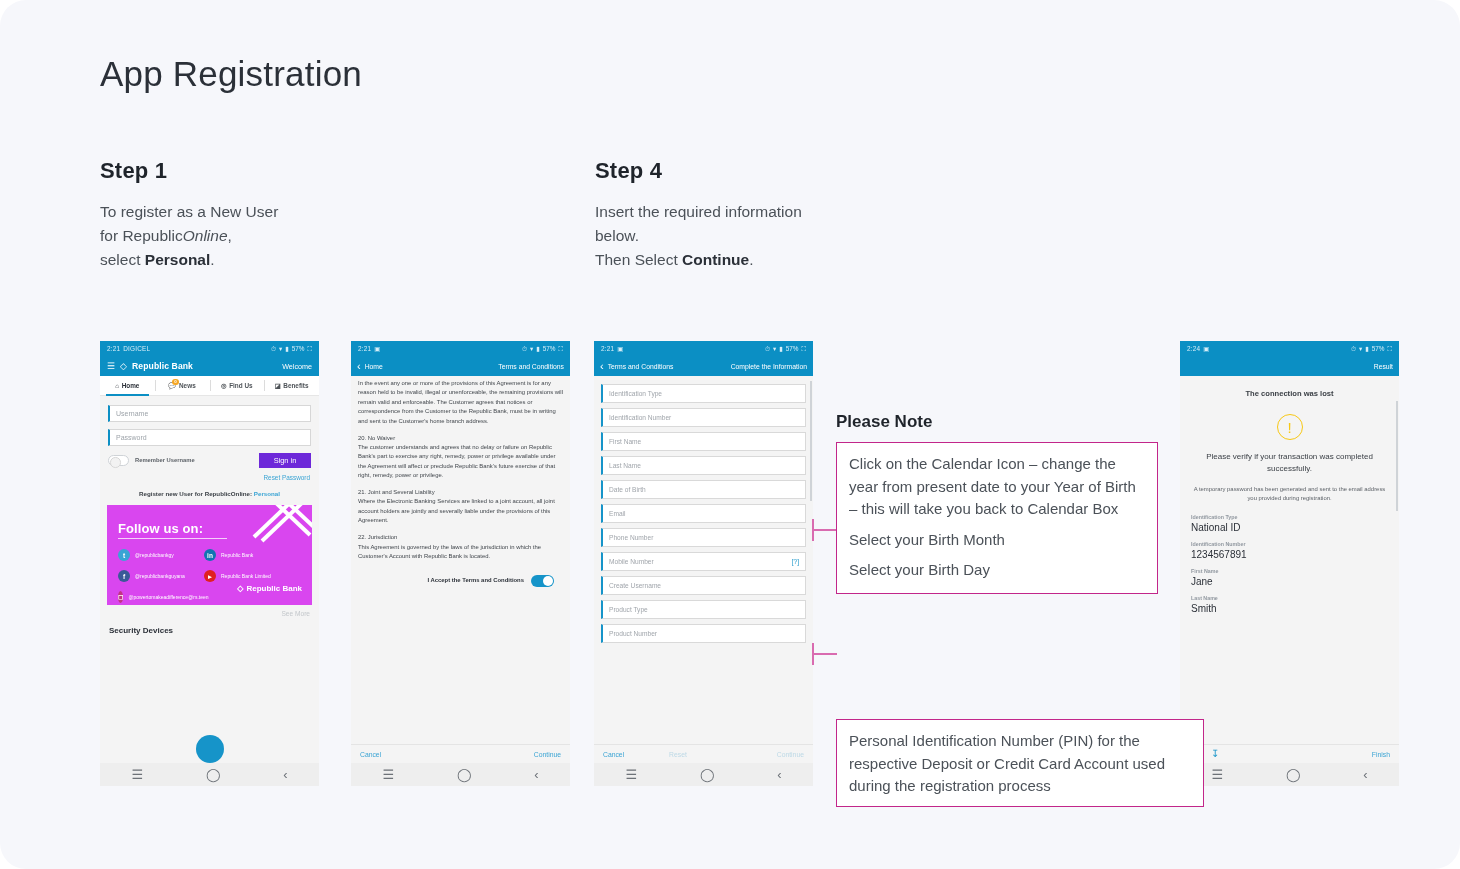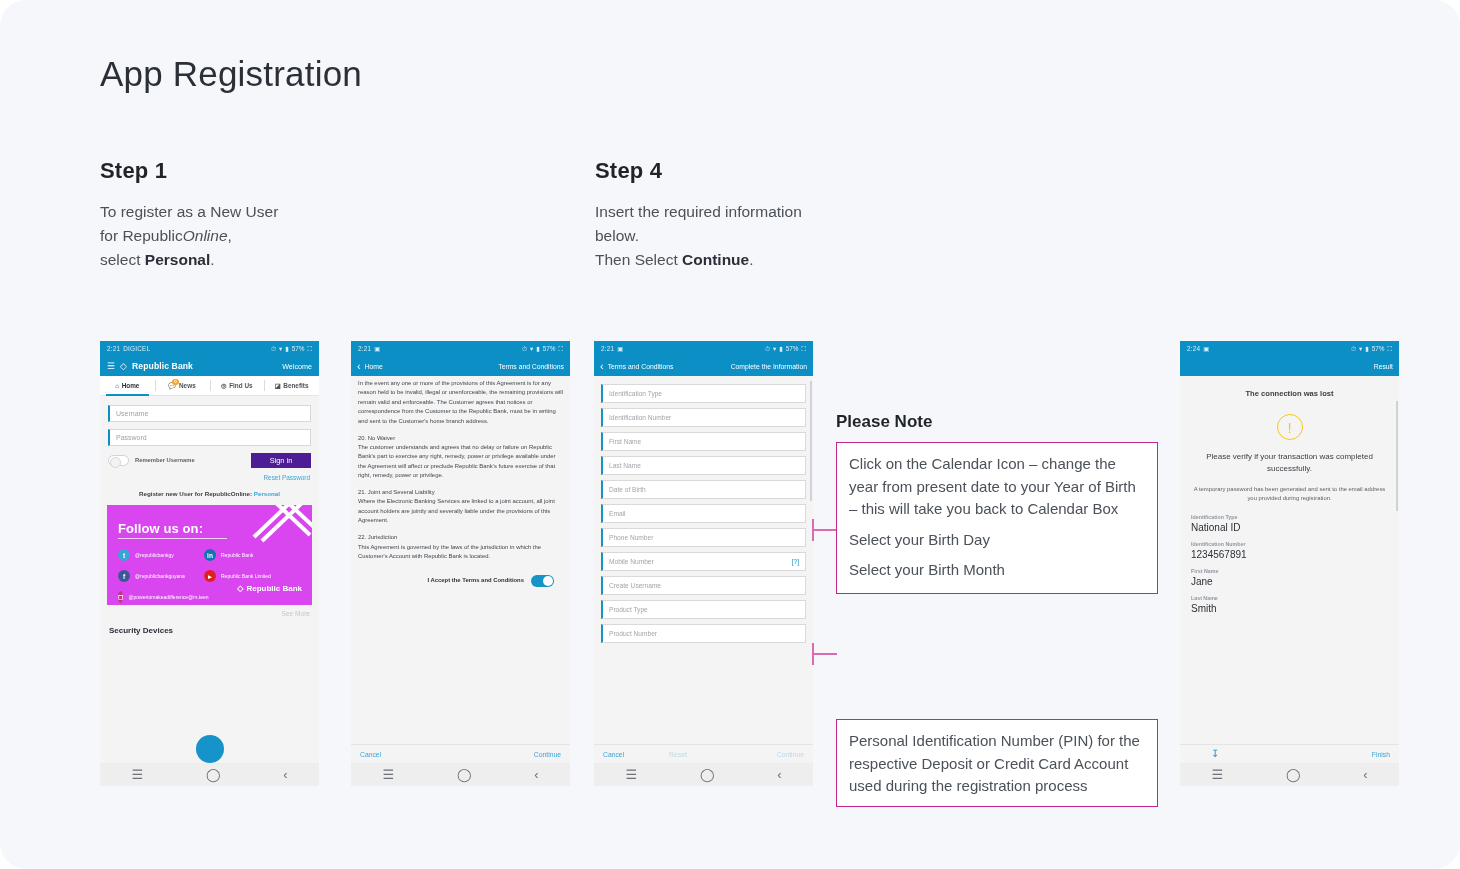--- a/index.html
+++ b/index.html
@@ -104,21 +104,21 @@
   .toggle-off::after {
     content: ""; position: absolute; left: 1px; top: 1px;
     width: 8.5px; height: 8.5px; border-radius: 50%; background: #f2f2f2;
     border: 1px solid #d7d7d7;
   }
   .remember-lbl {
     font-size: 5.8px; color: #5d6268; margin-left: 6px; line-height: 7px;
     font-weight: 600;
   }
   .signin-btn {
-    margin-left: auto; width: 60px; height: 15px; background: #4c1d95;
+    margin-left: auto; width: 52px; height: 15px; background: #6d28d9;
     color: #ffffff; font-size: 7.4px; display: flex;
     align-items: center; justify-content: center;
   }
   .reset-pass {
     text-align: right; font-size: 6.4px; color: #3aa4d4;
     margin-top: 6px; padding-right: 1px;
   }
   .register-line {
     text-align: center; font-size: 6.2px; color: #3c4147;
     margin-top: 9px; font-weight: 600;
@@ -553,25 +553,25 @@
     </div>
   </div>
 
   <div class="note-title">Please Note</div>
 
   <div class="connector" style="left:812px; top:529px; width:25px; height:1.6px;"></div>
   <div class="connector" style="left:812px; top:519px; width:1.6px; height:22px;"></div>
 
   <div class="note-box" style="left:836px; top:442px; width:322px; height:152px;">
     <p>Click on the Calendar Icon – change the year from present date to your Year of Birth – this will take you back to Calendar Box</p>
+    <p>Select your Birth Month</p>
     <p>Select your Birth Day</p>
-    <p>Select your Birth Month</p>
   </div>
 
   <div class="connector" style="left:812px; top:653px; width:25px; height:1.6px;"></div>
   <div class="connector" style="left:812px; top:643px; width:1.6px; height:22px;"></div>
 
 
-  <div class="note-box" style="left:836px; top:719px; width:322px; height:88px;">
+  <div class="note-box" style="left:836px; top:719px; width:368px; height:88px;">
     <p>Personal Identification Number (PIN) for the respective Deposit or Credit Card Account used during the registration process</p>
   </div>
 
 </div>
 
 </body></html>

